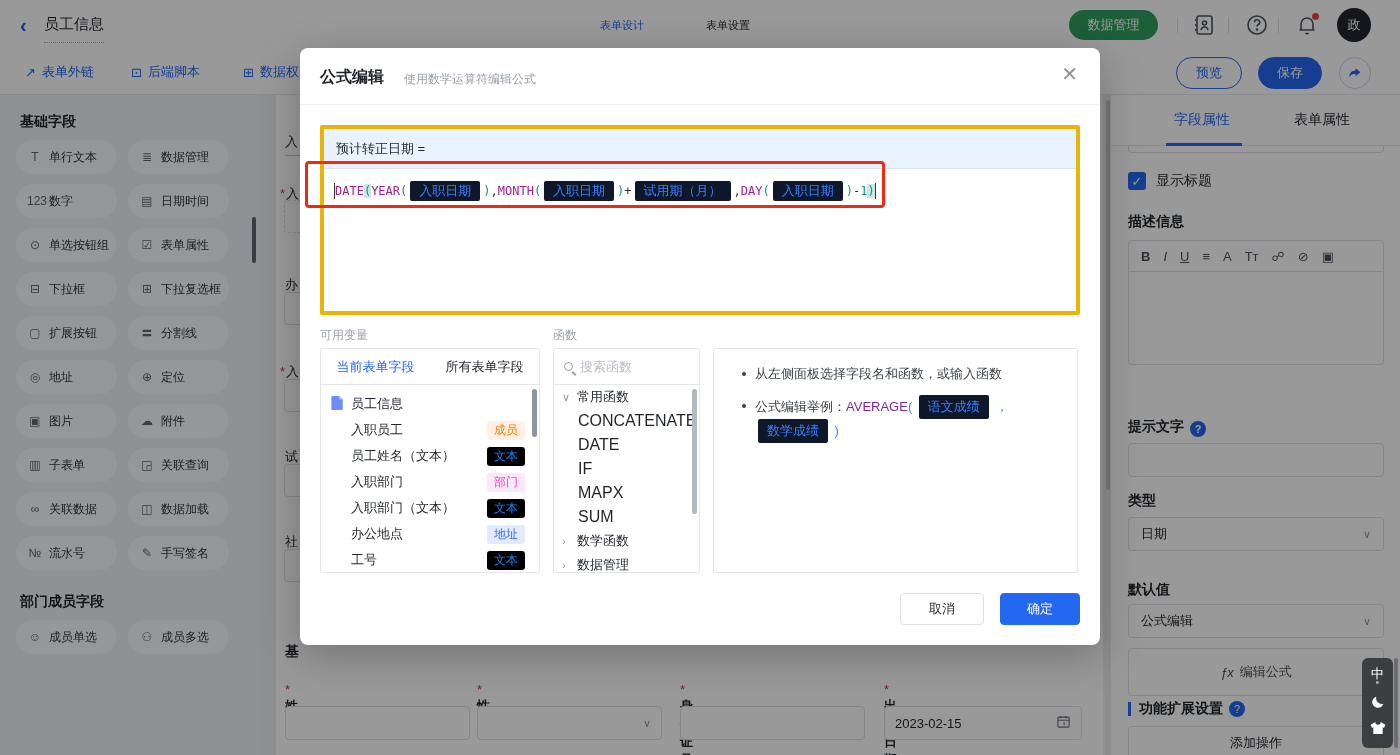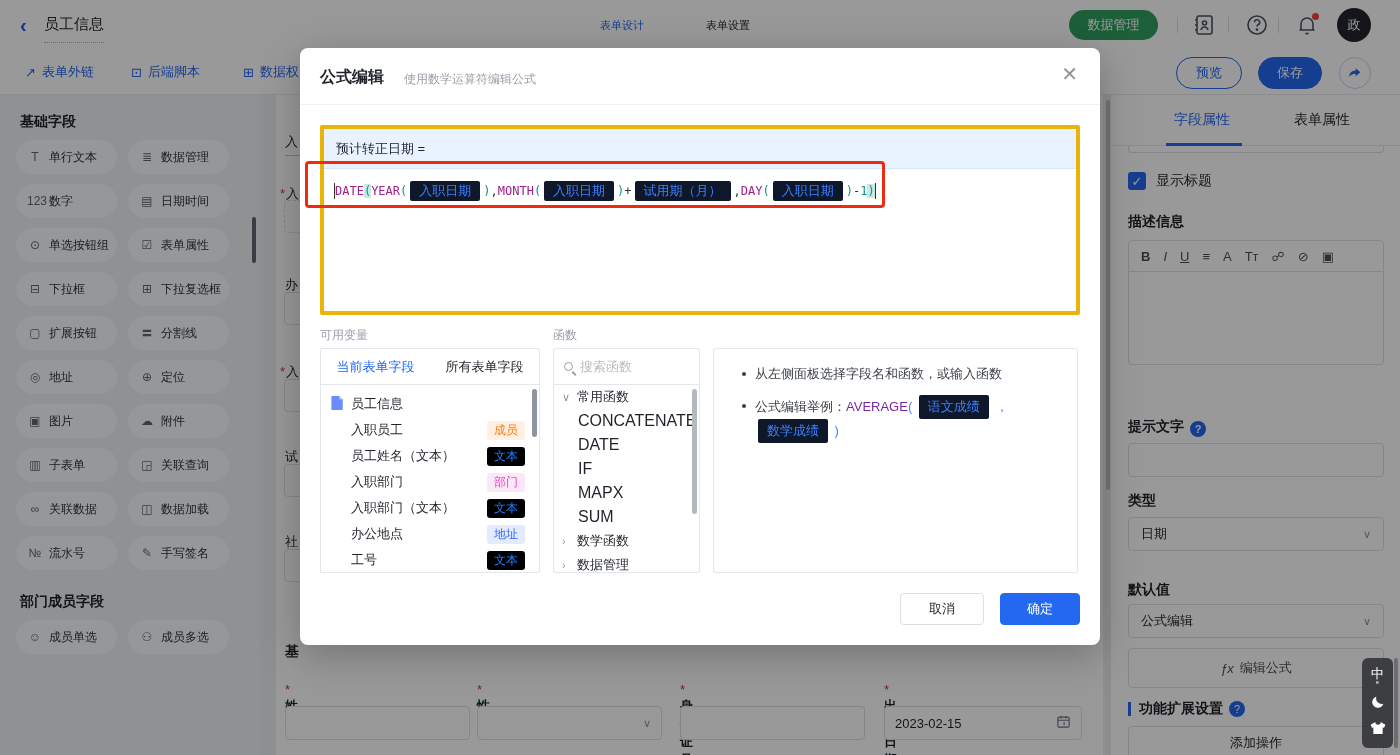--- a/index.html
+++ b/index.html
@@ -66,21 +66,21 @@
   .rp-checkbox { width:18px; height:18px; background:#2468f2; border-radius:3px; color:#fff; font-size:13px; display:flex; align-items:center; justify-content:center; cursor:pointer; }
   .rp-check-label { font-size:14px; color:#1f2329; }
   .rp-h { position:absolute; font-size:14px; font-weight:bold; color:#1f2329; }
   .q-ic { display:inline-flex; width:16px; height:16px; border-radius:50%; background:#2468f2; color:#fff; font-size:11px; align-items:center; justify-content:center; margin-left:6px; vertical-align:-2px; }
   .rt-toolbar { position:absolute; left:23px; top:145px; width:256px; height:32px; border:1px solid #dcdfe6; border-radius:4px 4px 0 0; display:flex; align-items:center; gap:13px; padding-left:12px; color:#4a4f59; font-size:13px; }
   .rt-toolbar span { cursor:pointer; }
   .rt-area { position:absolute; left:23px; top:177px; width:256px; height:93px; border:1px solid #dcdfe6; border-top:none; border-radius:0 0 4px 4px; background:#fff; }
   .rp-input { position:absolute; left:23px; width:256px; height:34px; border:1px solid #dcdfe6; border-radius:4px; background:#fff; }
   .rp-select { position:absolute; left:23px; width:256px; height:34px; border:1px solid #dcdfe6; border-radius:4px; background:#fff; font-size:13px; color:#1f2329; display:flex; align-items:center; padding:0 12px; cursor:pointer; }
   .rp-select .chev { margin-left:auto; color:#8f959e; font-size:11px; }
-  .fx-btn { position:absolute; left:23px; top:553px; width:256px; height:40px; border:1px solid #dcdfe6; border-radius:4px; background:#fff; font-size:13px; color:#4a4f59; display:flex; align-items:center; justify-content:center; gap:6px; cursor:pointer; }
+  .fx-btn { position:absolute; left:23px; top:553px; width:256px; height:48px; border:1px solid #dcdfe6; border-radius:4px; background:#fff; font-size:13px; color:#4a4f59; display:flex; align-items:center; justify-content:center; gap:6px; cursor:pointer; }
   .ext-row { position:absolute; left:23px; top:605px; display:flex; align-items:center; }
   .ext-bar { width:3px; height:14px; background:#2468f2; margin-right:8px; }
   .ext-title { font-size:14px; font-weight:bold; }
   .add-btn { position:absolute; left:23px; top:631px; width:256px; height:34px; border:1px solid #dcdfe6; border-radius:4px; background:#fff; font-size:13px; color:#1f2329; display:flex; align-items:center; justify-content:center; cursor:pointer; }
 
   
   .overlay { position:absolute; inset:0; background:rgba(0,0,0,0.40); z-index:10; }
 
   
   .modal { position:absolute; left:300px; top:48px; width:800px; height:597px; background:#fff; border-radius:8px; box-shadow:0 10px 40px rgba(0,0,0,0.25); z-index:20; }

